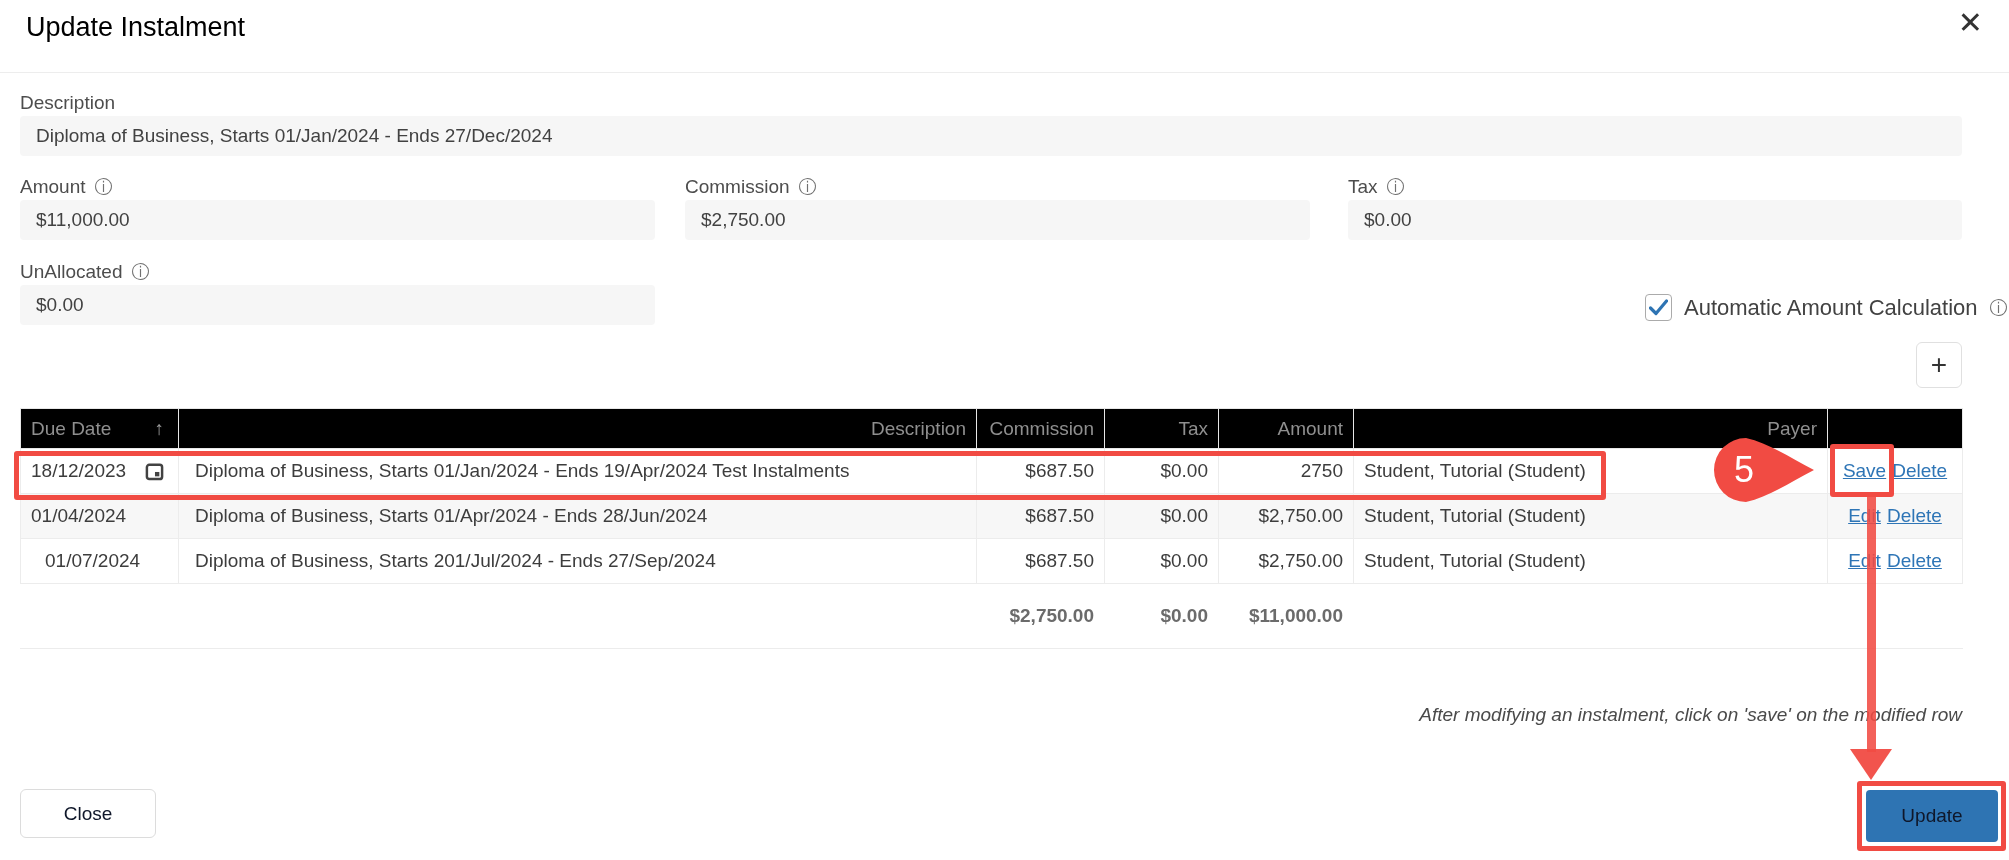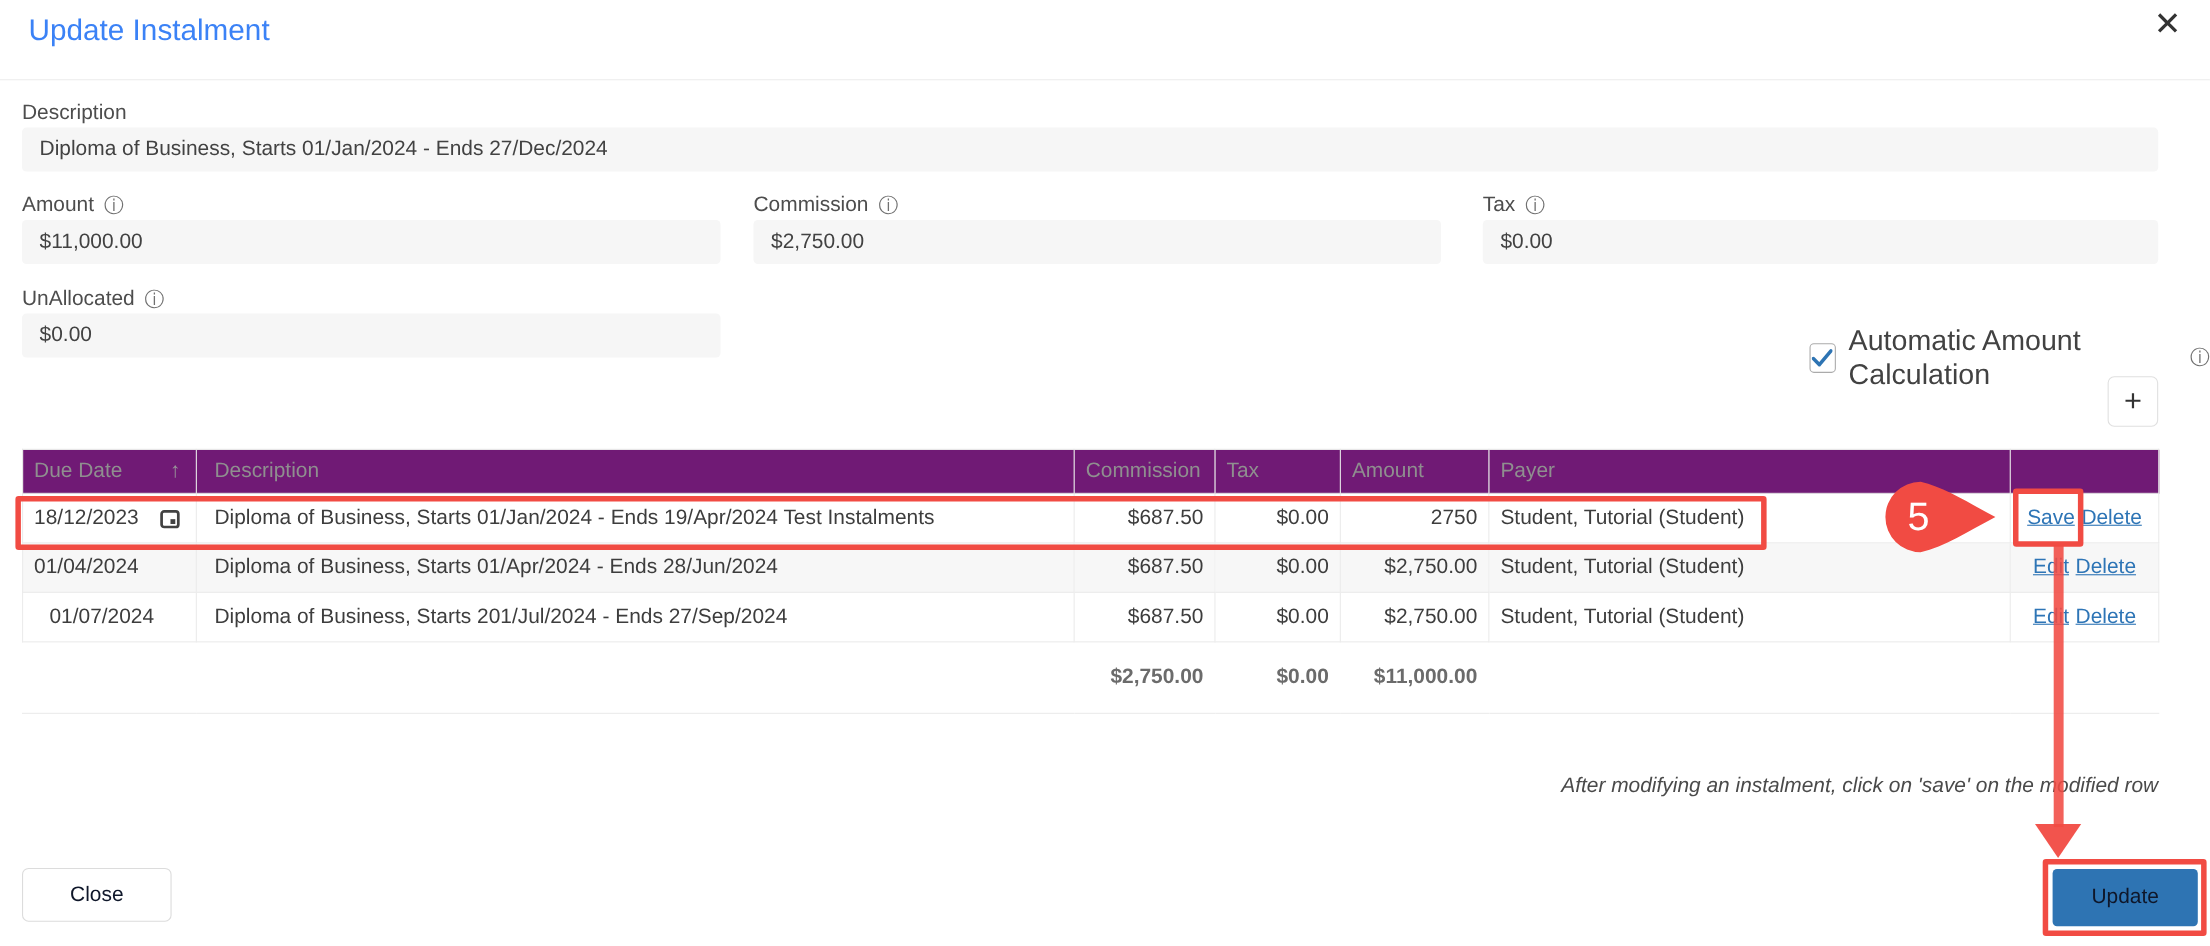--- a/index.html
+++ b/index.html
@@ -18,21 +18,21 @@
   body{
     position:relative;
     background:#ffffff;
     font-family:"Liberation Sans", sans-serif;
     overflow:hidden;
     color:var(--text);
   }
   .abs{position:absolute;}
 
   
-  .modal-title{left:26px;top:12px;font-size:27px;font-weight:400;color:#3b82f6;}
+  .modal-title{left:26px;top:12px;font-size:27px;font-weight:400;color:#000000;}
   .close-x{right:26px;top:8px;font-size:30px;color:#333;cursor:pointer;line-height:1;}
   .header-divider{left:0;top:72px;width:2009px;height:1px;background:#ededed;}
 
   
   .field-label{font-size:19px;color:var(--label);display:flex;align-items:center;gap:9px;white-space:nowrap;}
   .info-glyph{color:#707070;font-size:18px;line-height:1;}
   .tinput{
     border:none;outline:none;background:var(--inputbg);
     border-radius:4px;height:40px;padding:0 16px;
     font-family:"Liberation Sans",sans-serif;font-size:19px;color:#424242;
@@ -46,37 +46,37 @@
   .lbl-tax{left:1348px;top:176px;}
   .inp-tax{left:1348px;top:200px;width:614px;}
   .lbl-unallocated{left:20px;top:261px;}
   .inp-unallocated{left:20px;top:285px;width:635px;}
 
   .autocalc{left:1645px;top:294px;display:flex;align-items:center;gap:12px;}
   .checkbox{
     width:27px;height:27px;background:#fff;border:1px solid #ababab;border-radius:4px;
     display:flex;align-items:center;justify-content:center;cursor:pointer;
   }
-  .autocalc-label{font-size:26px;color:#424242;}
+  .autocalc-label{font-size:22px;color:#424242;}
 
   .add-btn{
     left:1916px;top:342px;width:46px;height:46px;
     background:#fff;border:1px solid #e0e0e0;border-radius:6px;
     font-size:28px;color:#333;display:flex;align-items:center;justify-content:center;
     cursor:pointer;font-weight:300;
   }
 
   
   .grid{left:20px;top:408px;width:1942px;border-collapse:collapse;table-layout:fixed;}
   .grid,.grid th,.grid td{border:1px solid var(--cellborder);}
   .grid{border-color:var(--border);}
   .grid th{
     height:40px;font-size:19px;font-weight:400;color:var(--muted);
-    text-align:left;padding:0 10px;border-color:var(--border);
-    background:#701a75;cursor:pointer;white-space:nowrap;
+    text-align:right;padding:0 10px;border-color:var(--border);
+    background:#000000;cursor:pointer;white-space:nowrap;
   }
   .grid td{height:45px;font-size:19px;color:var(--text);padding:0 10px;white-space:nowrap;overflow:hidden;background:#fff;}
   .grid tr.alt td{background:#f7f7f7;}
   .th-flex{display:flex;align-items:center;justify-content:space-between;padding-right:4px;}
   .sort-arrow{color:#9a9a9a;font-size:19px;}
   .col-desc{padding-left:16px !important;}
   .num{text-align:right;}
   .date-cell{display:flex;align-items:center;justify-content:space-between;padding-right:4px;}
   .cal-icon{flex:0 0 auto;cursor:pointer;display:inline-flex;}
   .actions{text-align:center;}

